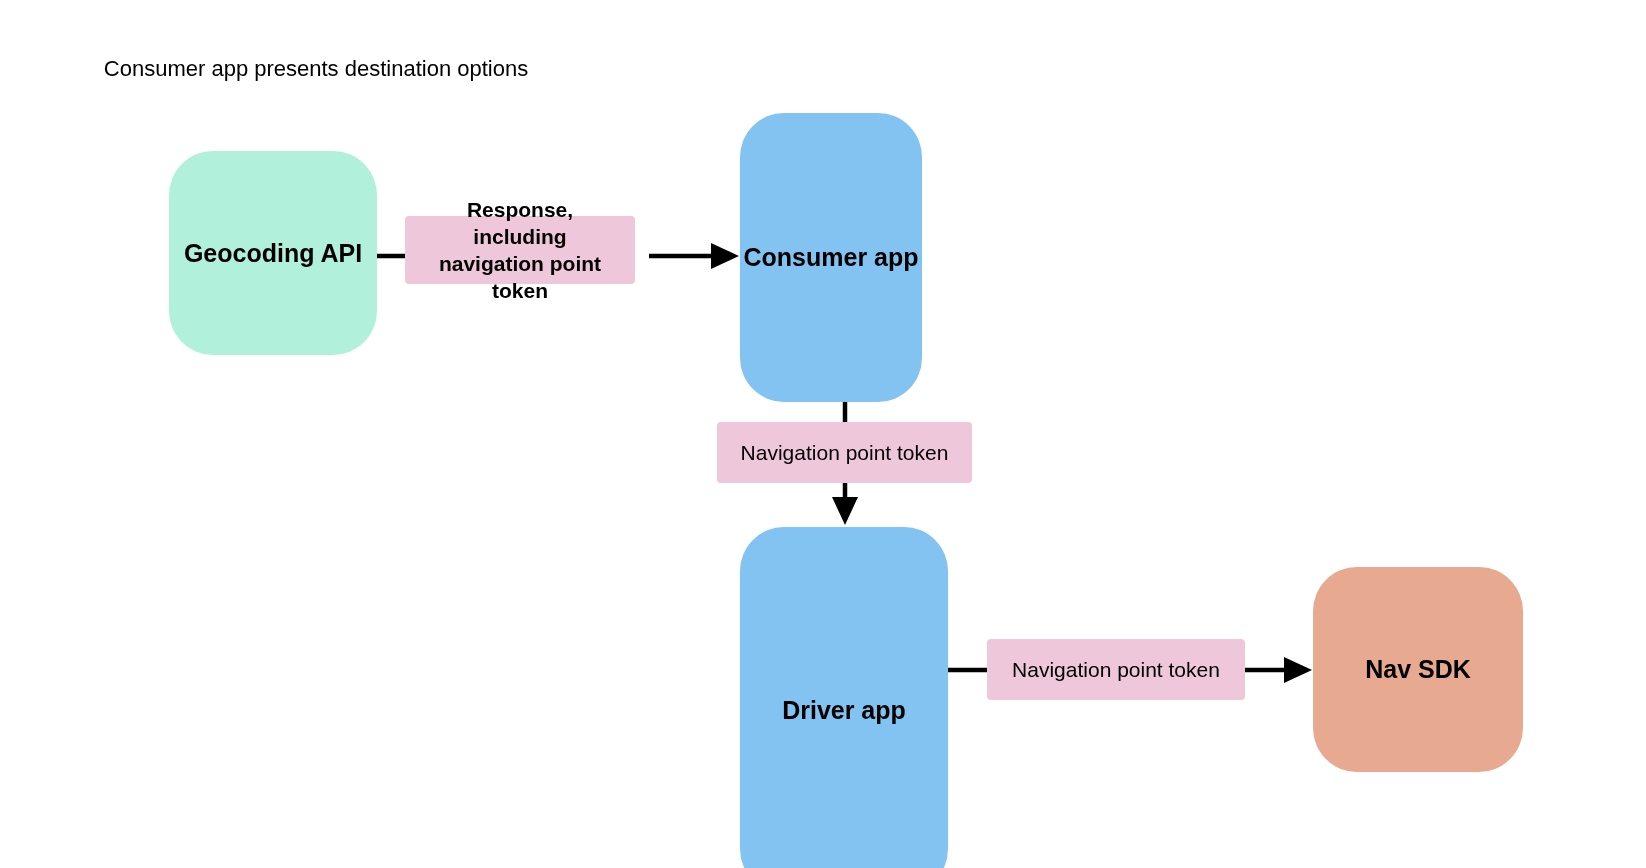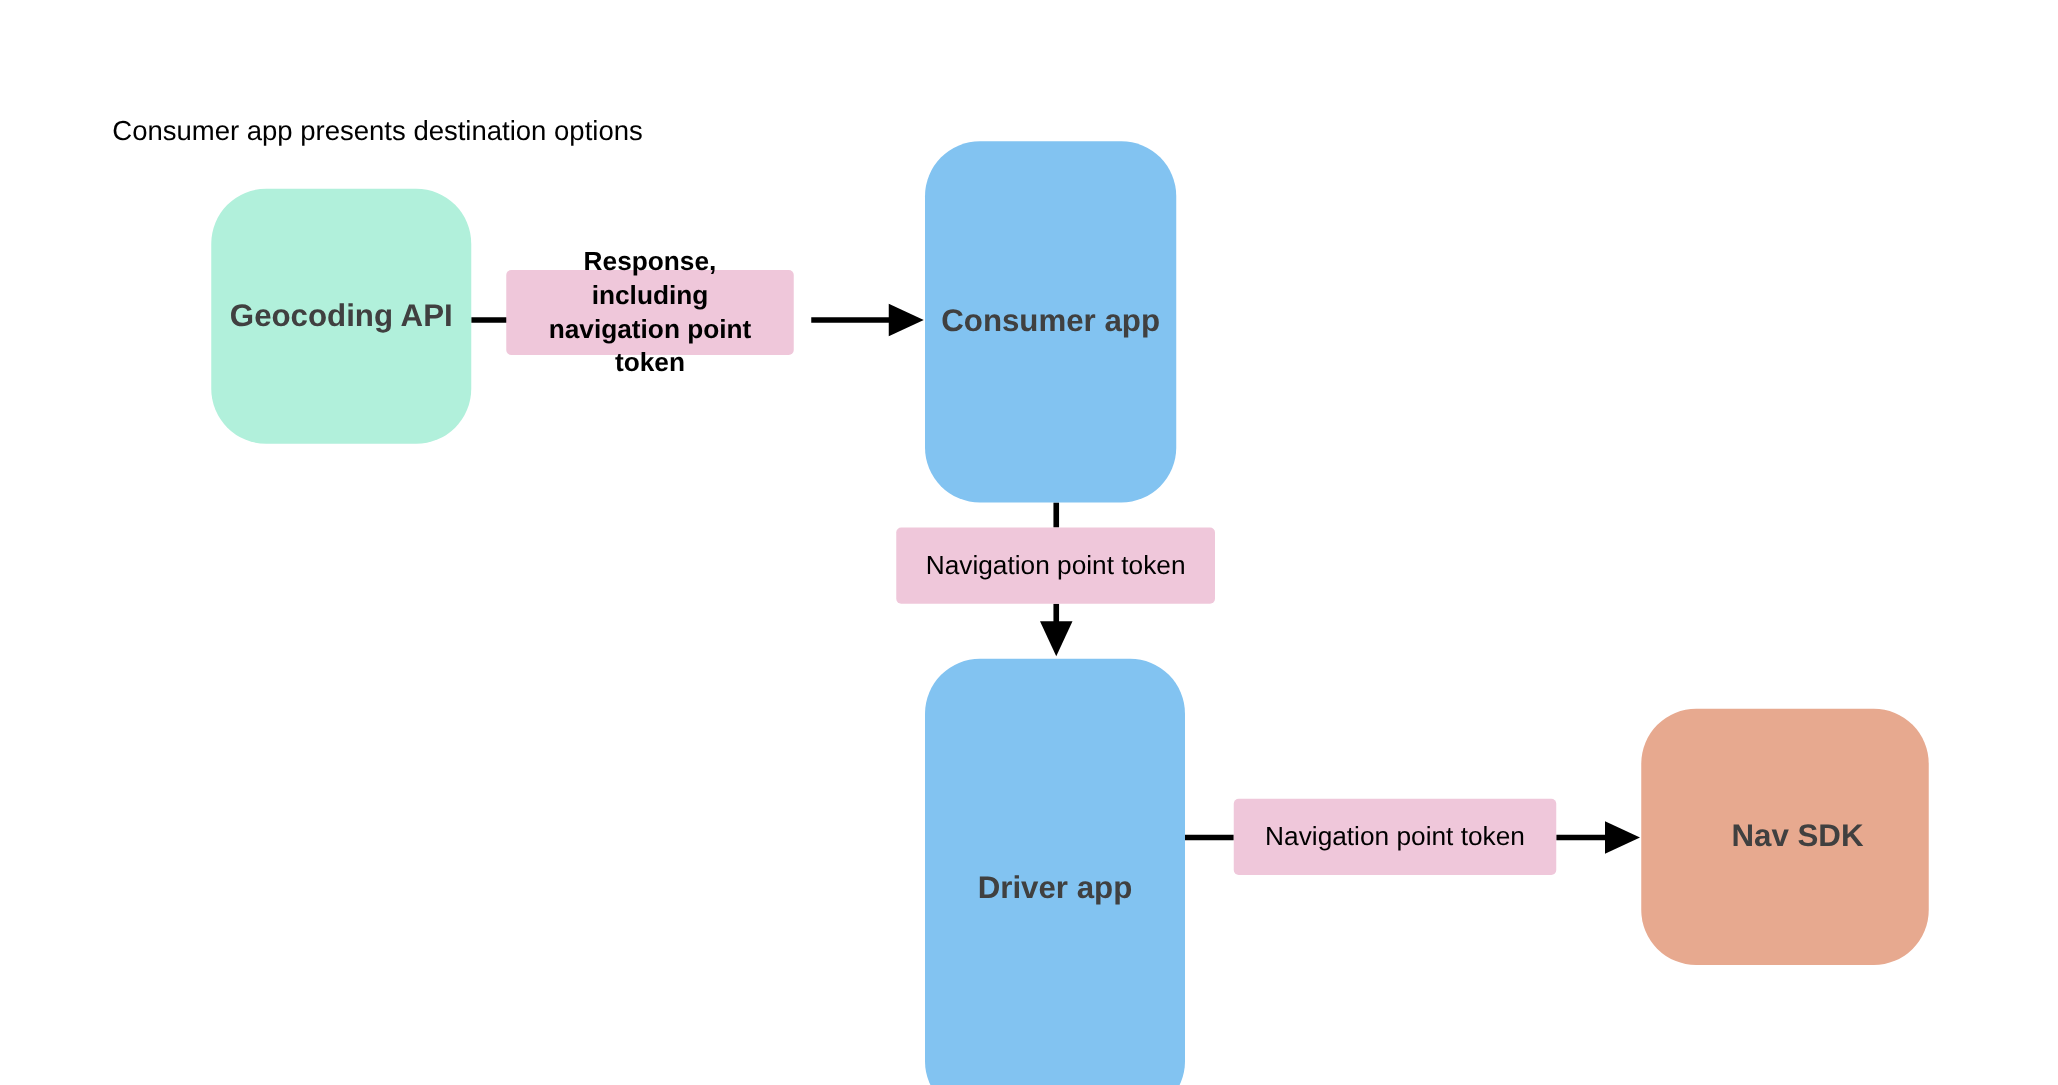--- a/index.html
+++ b/index.html
@@ -28,21 +28,21 @@
     position: absolute;
     border-radius: 44px;
     display: flex;
     align-items: center;
     justify-content: center;
     text-align: center;
   }
   .node .node-label {
     font-size: 25px;
     font-weight: 700;
-    color: #404040;
+    color: #000000;
   }
   .edge-label {
     position: absolute;
     border-radius: 4px;
     display: flex;
     align-items: center;
     justify-content: center;
     text-align: center;
     font-size: 21px;
     font-weight: 400;
@@ -58,29 +58,29 @@
   .edges-svg {
     position: absolute;
     left: 0;
     top: 0;
     width: 1646px;
     height: 868px;
     pointer-events: none;
   }
   
   #node-geocoding { left: 169px; top: 151px; width: 208px; height: 204px; }
-  #node-consumer  { left: 740px; top: 113px; width: 201px; height: 289px; }
+  #node-consumer  { left: 740px; top: 113px; width: 182px; height: 289px; }
   #node-driver    { left: 740px; top: 527px; width: 208px; height: 366px; justify-content: center; }
-  #node-navsdk    { left: 1313px; top: 567px; width: 210px; height: 205px; padding-left: 20px; }
+  #node-navsdk    { left: 1313px; top: 567px; width: 210px; height: 205px; }
   
   #edge-label-0 { left: 405px; top: 216px; width: 230px; height: 68px; font-weight: bold; }
   #edge-label-1 { left: 717px; top: 422px; width: 255px; height: 61px; }
   #edge-label-2 { left: 987px; top: 639px; width: 258px; height: 61px; }
   
-  #phase-header-0 { left: 302px; margin-top: 36px; }
+  #phase-header-0 { left: 316px; }
   #phase-header-1 { left: 844px; }
   #phase-header-2 { left: 1401px; }
 </style>
 </head>
 <body>
 
 <div class="canvas">
 
   <div class="phase-header" id="phase-header-0">Consumer app presents destination options</div>
 

